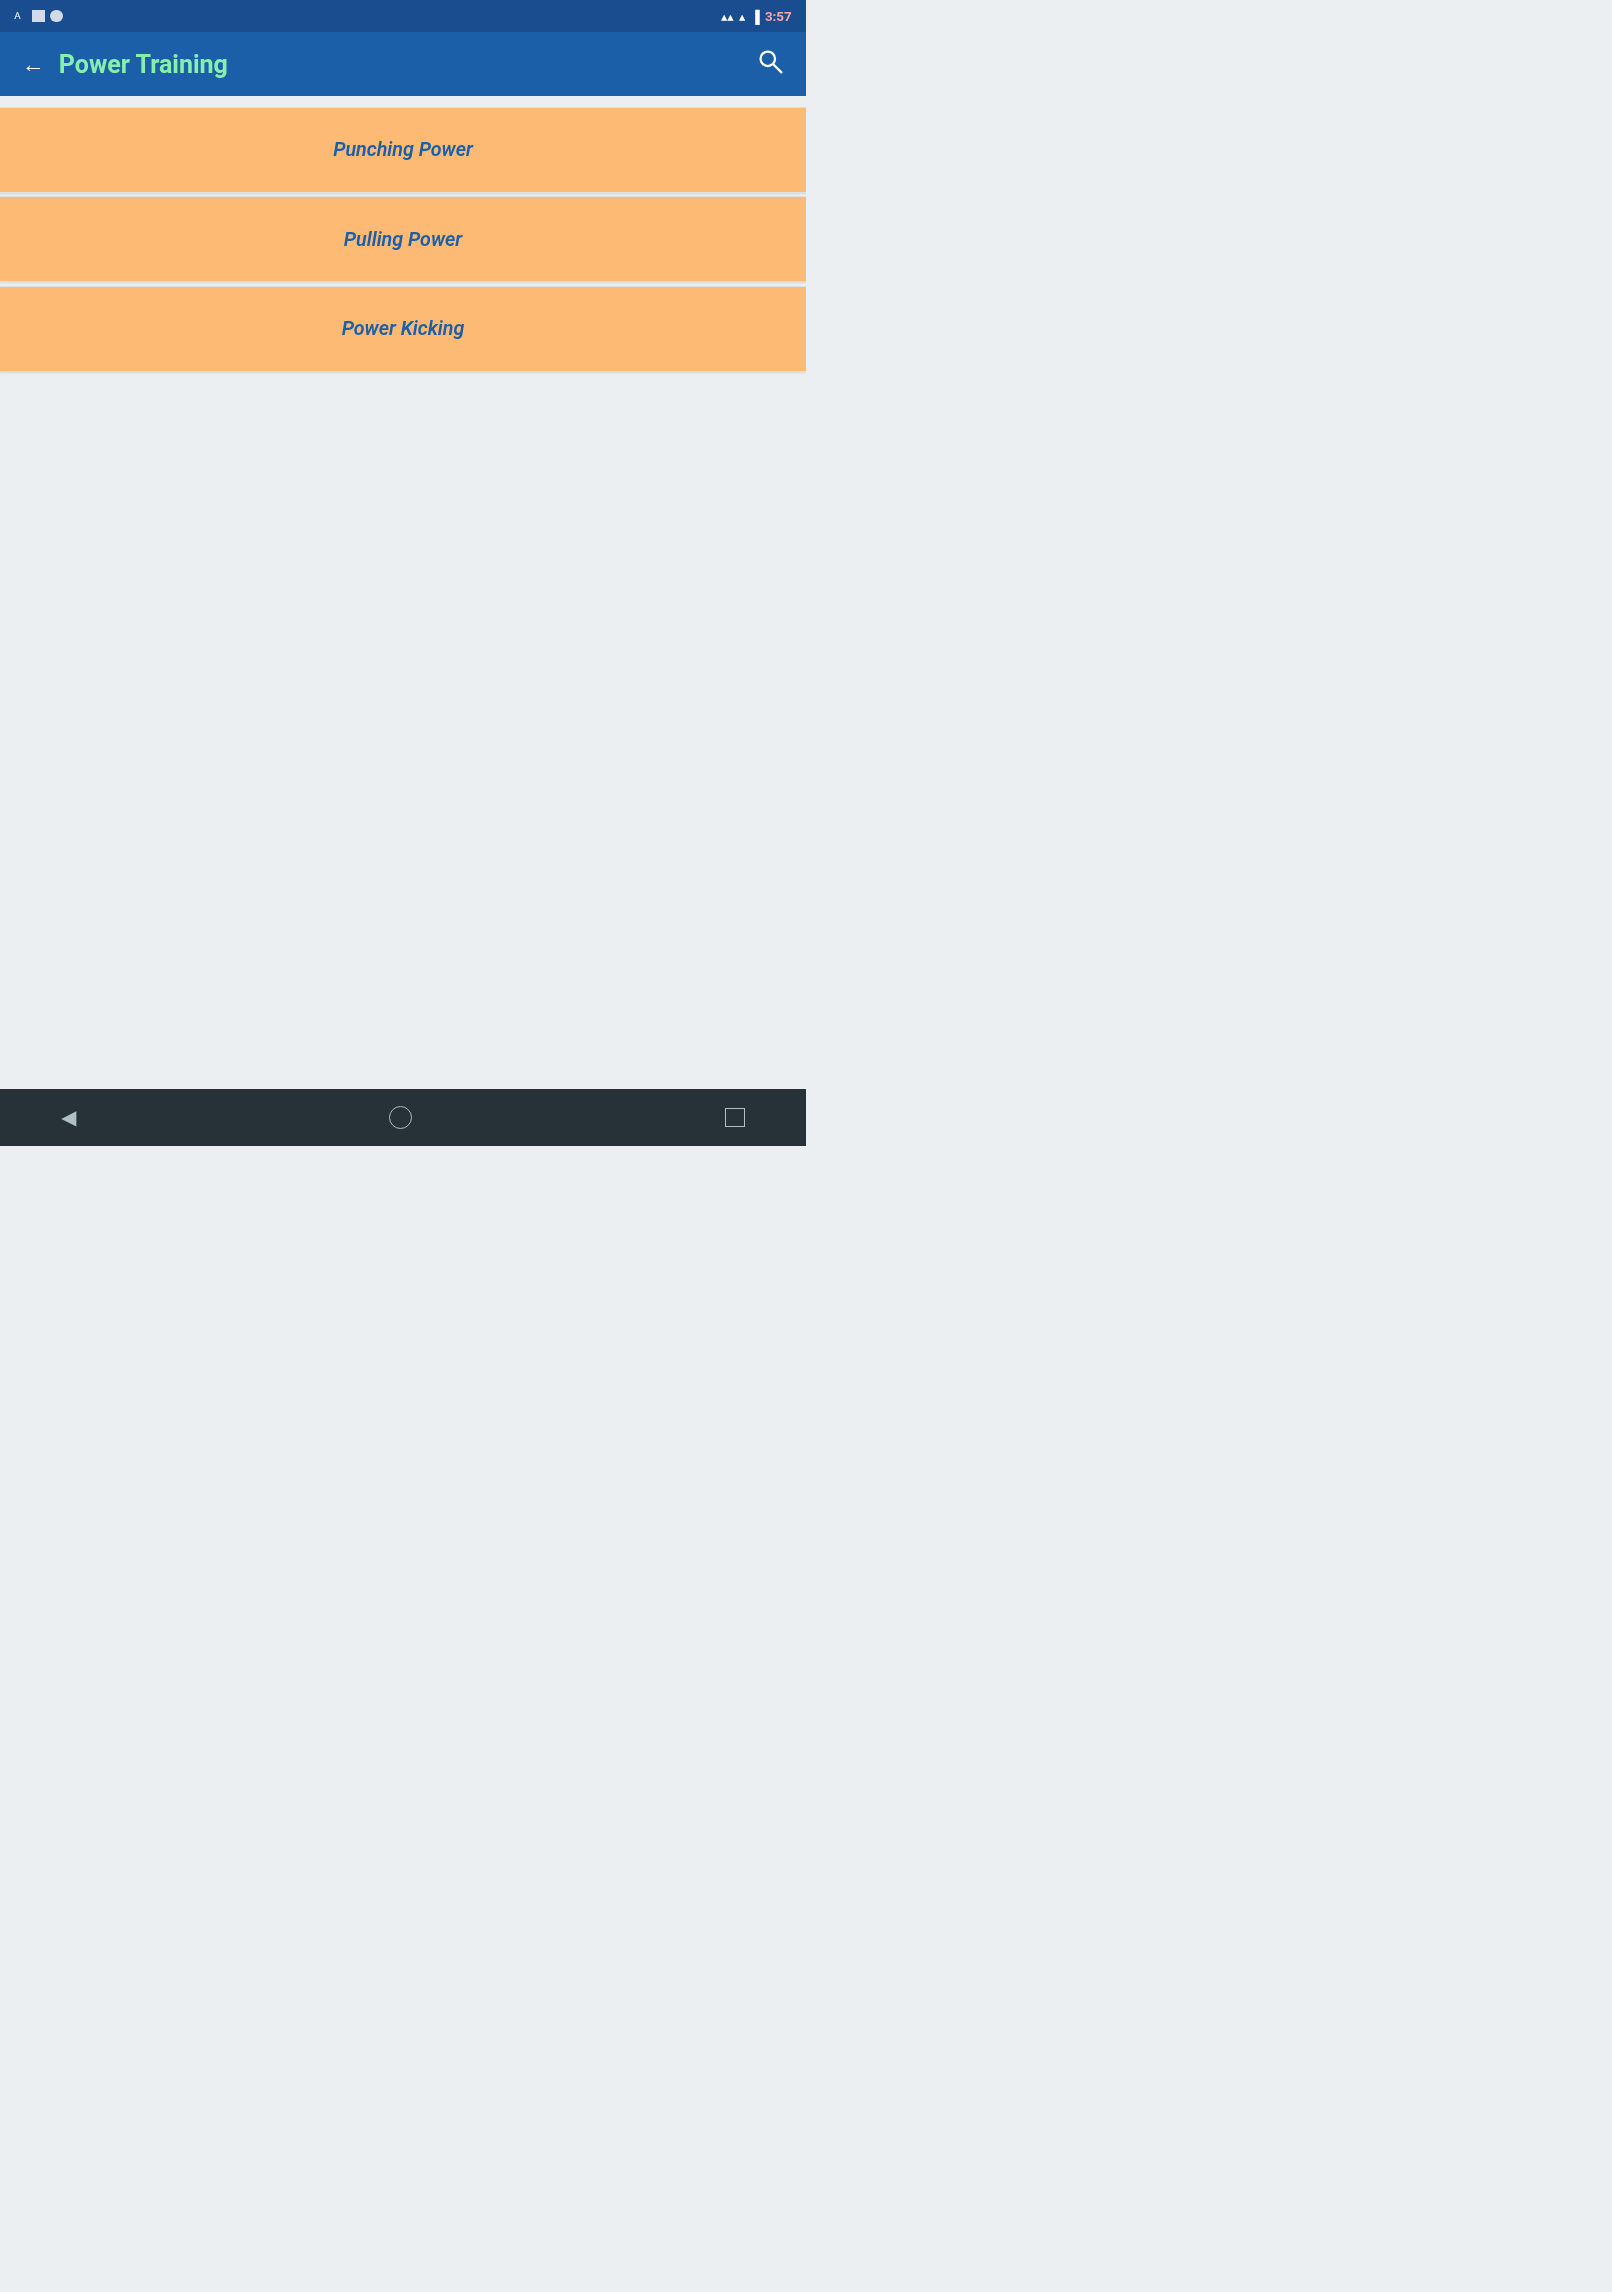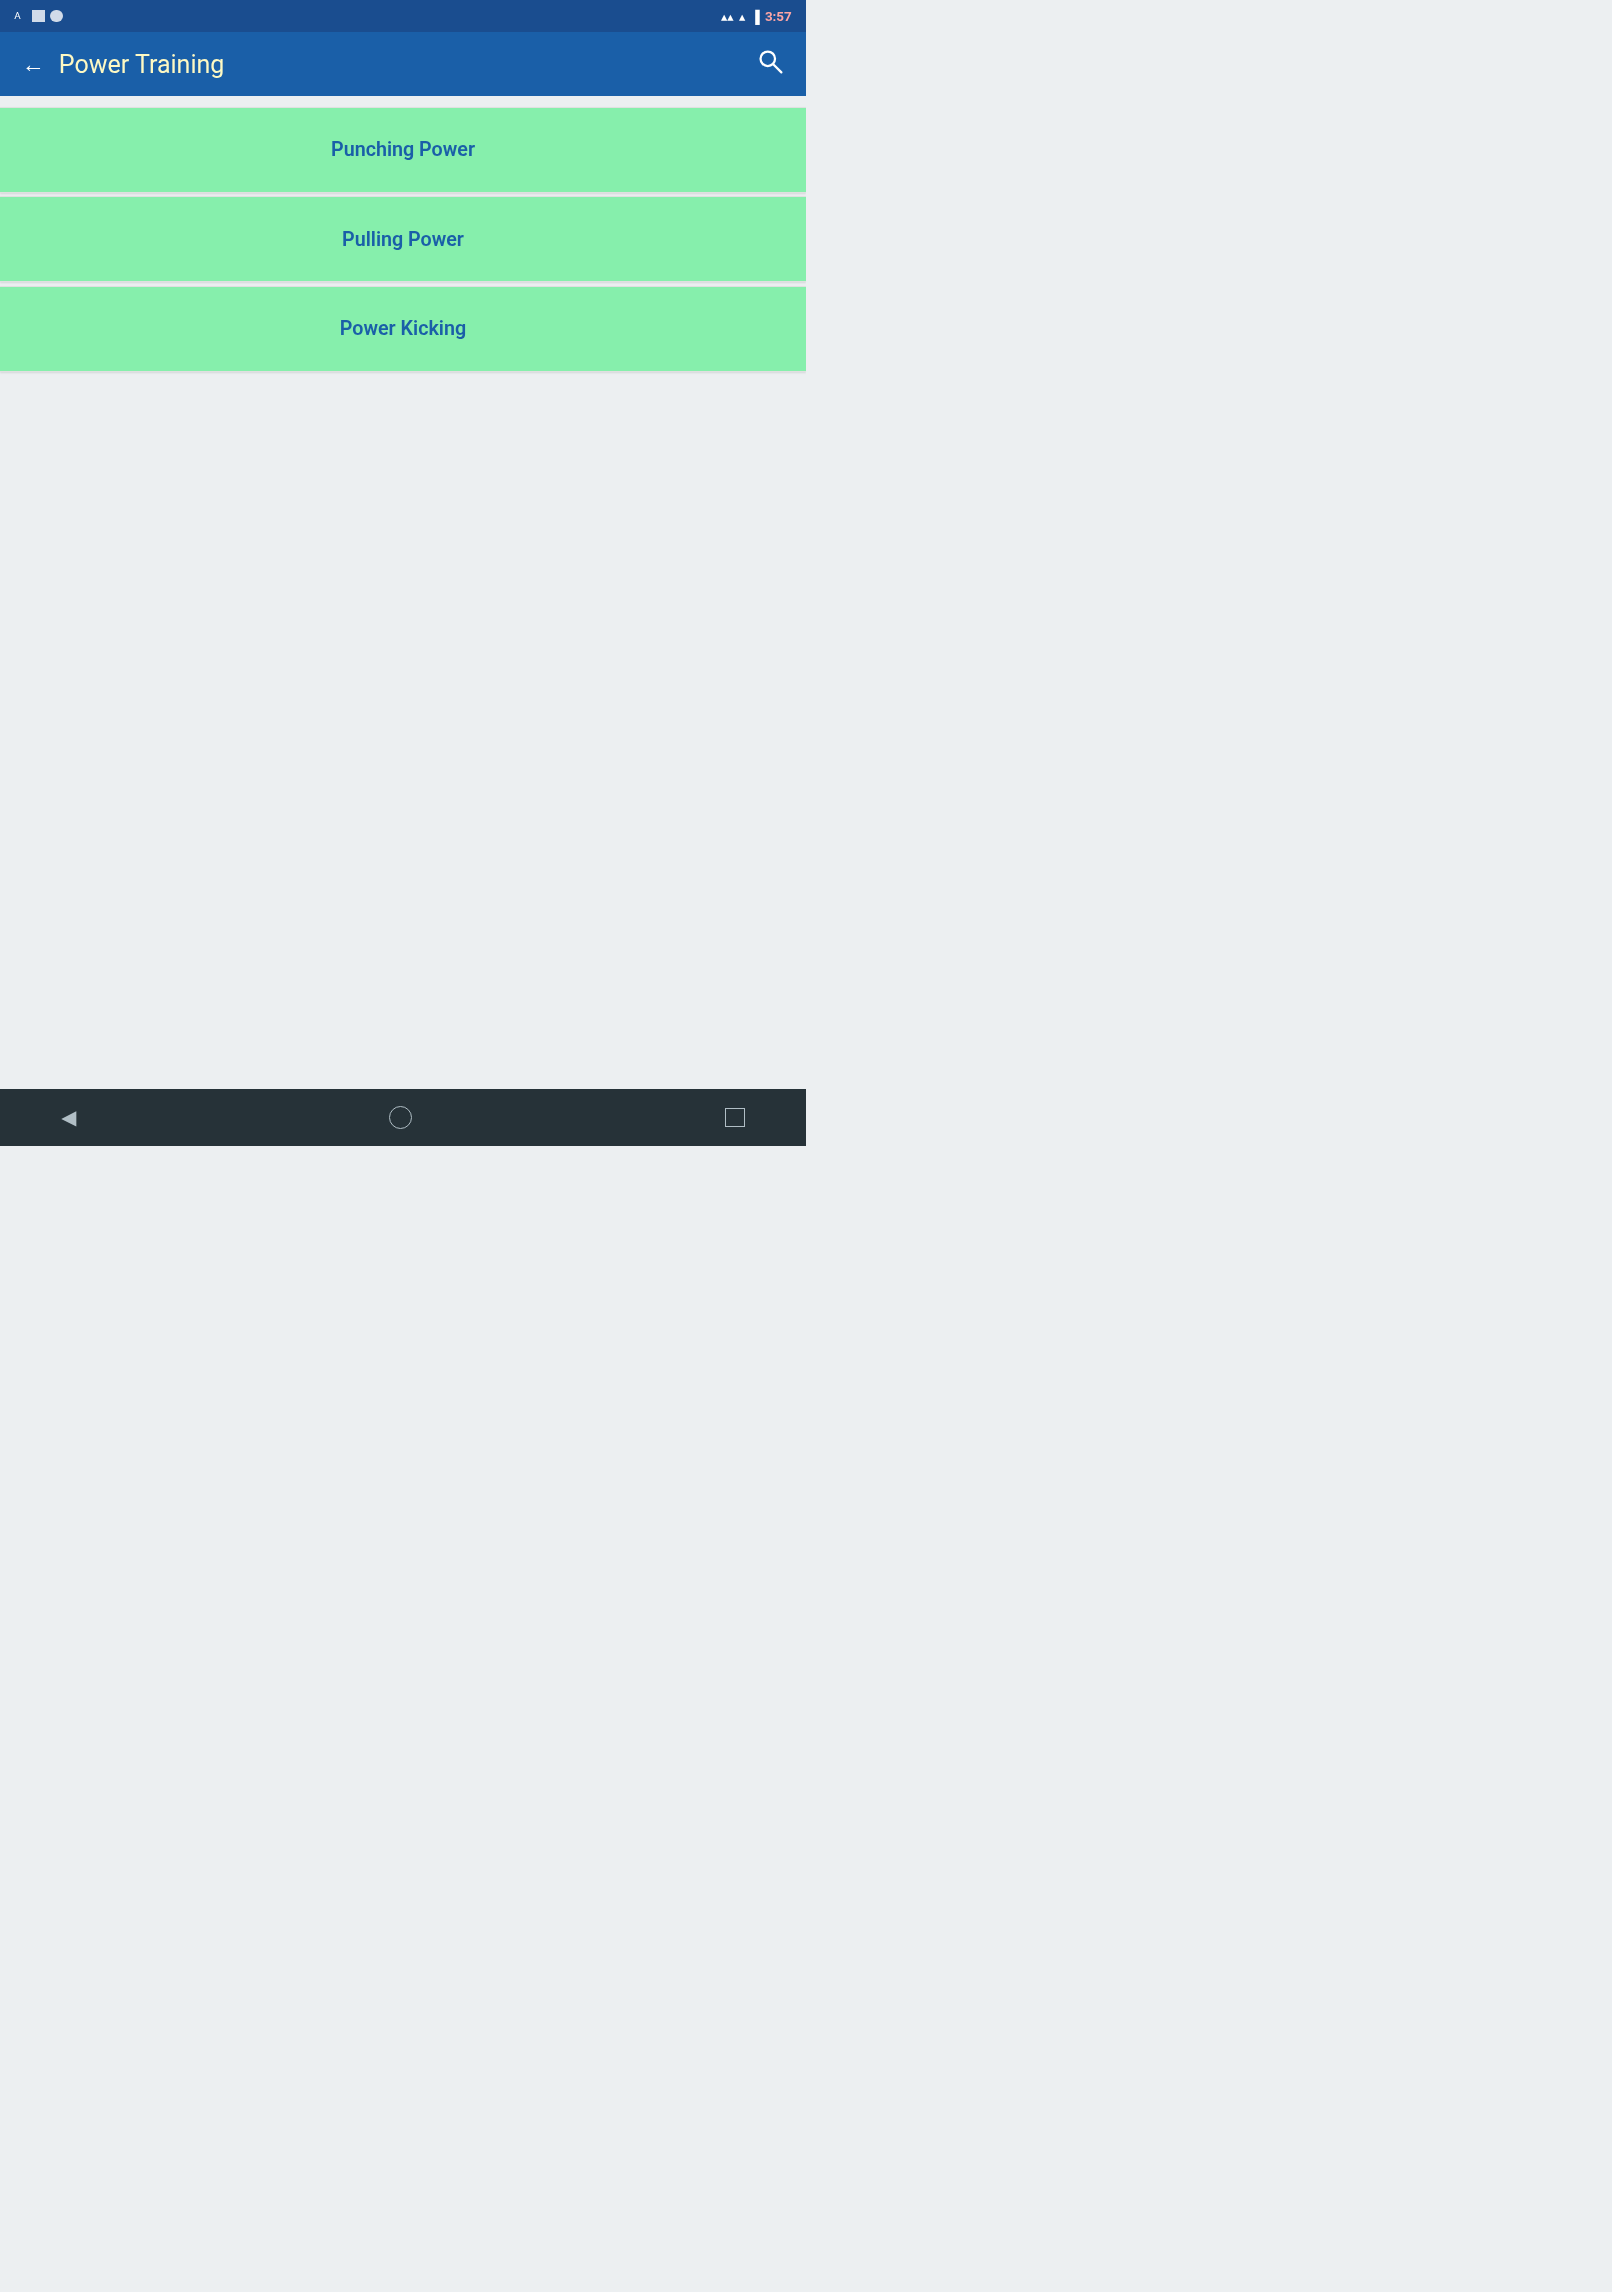--- a/index.html
+++ b/index.html
@@ -61,23 +61,23 @@
       cursor: pointer;
       font-size: 23px;
       padding: 7.2px;
       display: flex;
       align-items: center;
       justify-content: center;
       margin-right: 7.2px;
     }
 
     .app-title {
-      color: #fef9c3;
+      color: #86efac;
       font-size: 25px;
-      font-weight: 400;
+      font-weight: 700;
       flex: 1;
     }
 
     .search-button {
       color: white;
       background: none;
       border: none;
       cursor: pointer;
       font-size: 25px;
       padding: 7.2px;
@@ -89,30 +89,31 @@
     
     .content {
       flex: 1;
       background-color: #eceff1;
       padding: 7.2px 0;
       overflow-y: auto;
     }
 
     
     .list-item {
-      background-color: #86efac;
+      background-color: #fdba74;
       margin: 3.6px 0;
       border-top: 0.9px solid #e0e0e0;
       border-bottom: 0.9px solid #e0e0e0;
       display: flex;
       align-items: center;
       justify-content: center;
       height: 86px;
       cursor: pointer;
       box-shadow: 0 0.9px 1.8px rgba(0,0,0,0.1);
+      font-style: italic;
     }
 
     .list-item-text {
       color: #1a5fa8;
       font-size: 19.7px;
       font-weight: 600;
       text-align: center;
     }
 
     

